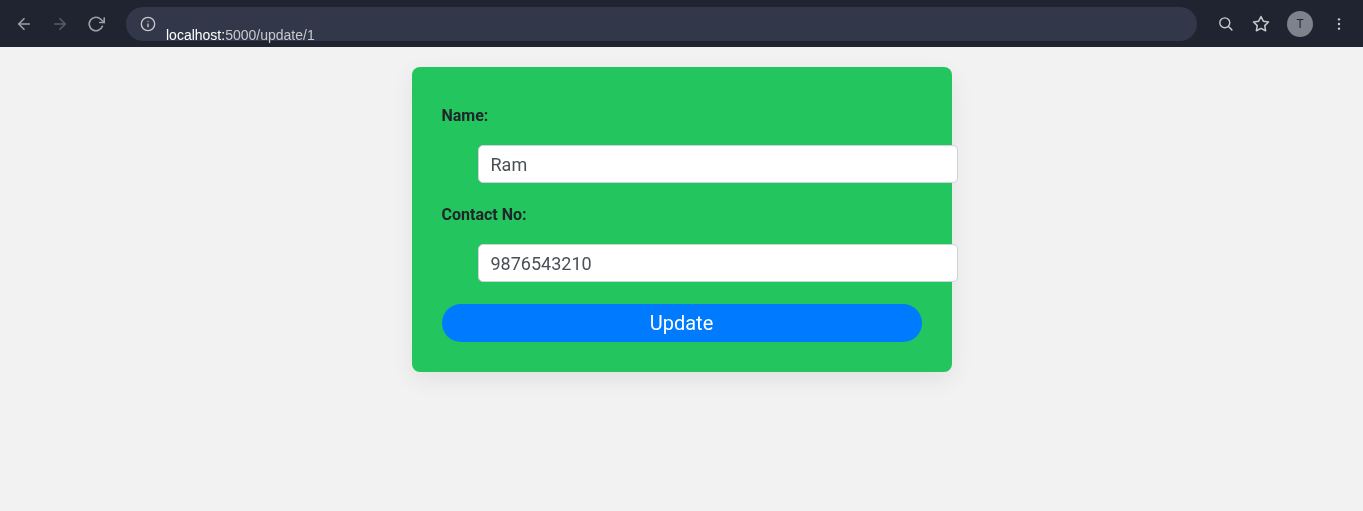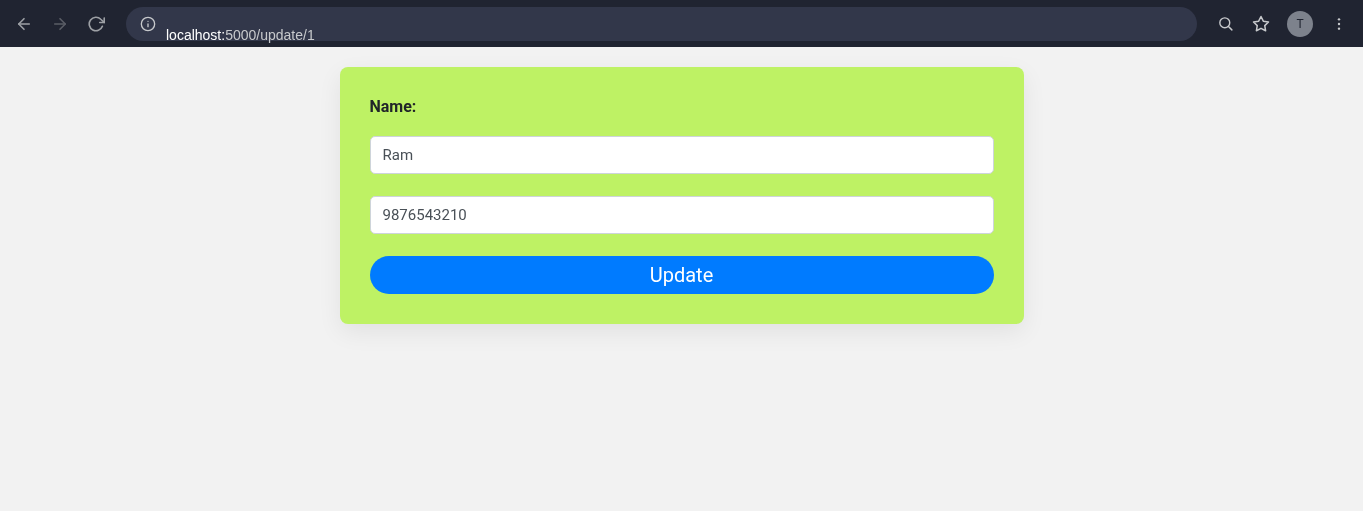--- a/index.html
+++ b/index.html
@@ -80,43 +80,44 @@
       justify-content: center;
       font-size: 12px;
       margin: 0 6px;
     }
     .page {
       padding-top: 20px;
       display: flex;
       justify-content: center;
     }
     .card {
-      width: 684px;
-      background: #bef264;
+      width: 540px;
+      background: #22c55e;
       border-radius: 8px;
       box-shadow: 0 8px 25px rgba(0,0,0,0.07);
-      padding: 30px 30px 30px 30px;
+      padding: 39px 30px 30px 30px;
     }
     .form-label {
       font-weight: 700;
       font-size: 16px;
       color: #212529;
       margin-bottom: 20px;
       display: block;
     }
     .form-input {
       width: 100%;
       height: 38px;
       border: 1px solid #ced4da;
       border-radius: 5px;
       padding: 0 12px;
-      font-size: 15px;
+      font-size: 18px;
       color: #495057;
       margin-bottom: 22px;
       font-family: inherit;
+      margin-left: 36px;
     }
     .submit-btn {
       width: 100%;
       height: 38px;
       background: #007bff;
       color: #ffffff;
       border: none;
       border-radius: 30px;
       font-size: 20px;
       cursor: pointer;
@@ -177,17 +178,18 @@
       </svg>
   </div>
 </div>
 
 <div class="page">
   <div class="card">
     <label class="form-label">Name:</label>
     <input type="text" class="form-input" value="Ram" style="">
 
 
+    <label class="form-label">Contact No:</label>
     <input type="text" class="form-input" value="9876543210" style="">
 
     <button class="submit-btn">Update</button>
   </div>
 </div>
 
 </body></html>

